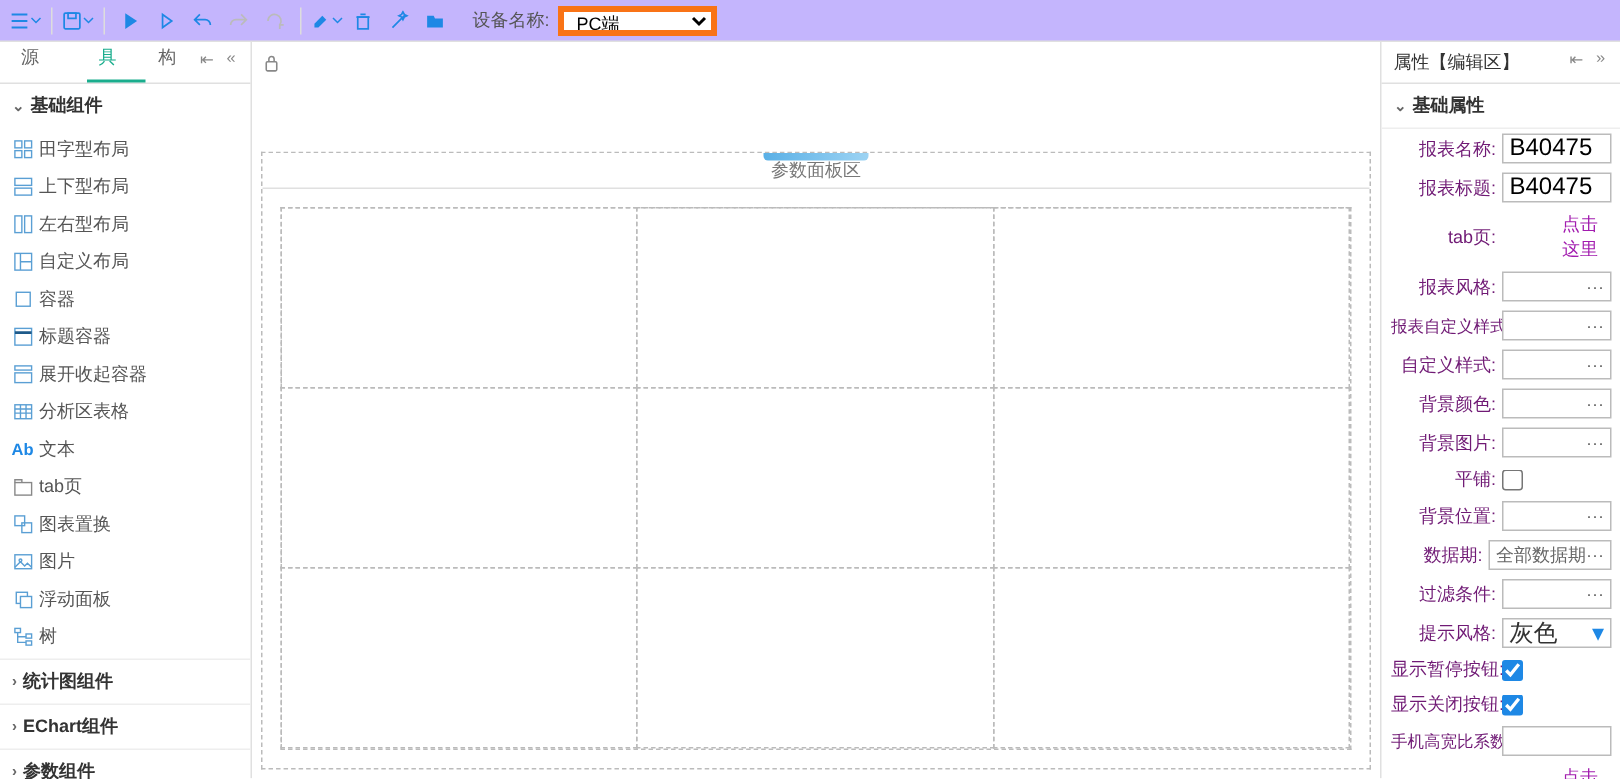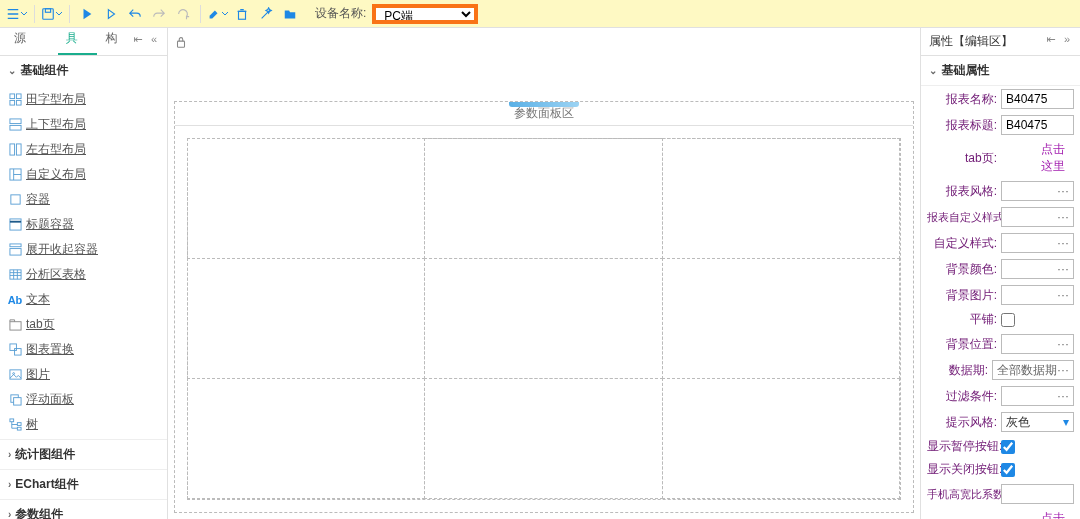--- a/index.html
+++ b/index.html
@@ -1,20 +1,20 @@
 <!DOCTYPE html>
 <html><head>
 <meta charset="utf-8">
 <style>
 * { margin: 0; padding: 0; box-sizing: border-box; }
 body { font-family: "Microsoft YaHei", Arial, sans-serif; font-size: 12px; color: #333; background: #fff; overflow: hidden; }
 .app { display: flex; flex-direction: column; width: 1080px; height: 519px; }
 
 
-.toolbar { height: 28px; background: #fef9c3; border-bottom: 1px solid #e0e0e0; display: flex; align-items: center; padding: 0 6px; gap: 2px; }
+.toolbar { height: 28px; background: #c4b5fd; border-bottom: 1px solid #e0e0e0; display: flex; align-items: center; padding: 0 6px; gap: 2px; }
 .tbtn { width: 22px; height: 22px; display: flex; align-items: center; justify-content: center; cursor: pointer; border-radius: 2px; }
 .tbtn svg { width: 14px; height: 14px; }
 .tsep { width: 1px; height: 18px; background: #ddd; margin: 0 4px; }
 .tdrop { display: flex; align-items: center; cursor: pointer; }
 .tdrop .caret { width: 8px; }
 .device-label { margin-left: 12px; margin-right: 4px; color: #555; }
 .device-select { height: 20px; width: 106px; border: 4px solid #f97316; font-size: 12px; padding: 0 4px; background: #fff; }
 
 
 .main { flex: 1; display: flex; overflow: hidden; }
@@ -24,21 +24,21 @@
 .left-tabs { height: 28px; display: flex; align-items: flex-end; border-bottom: 1px solid #e0e0e0; padding: 0 6px; position: relative; }
 .ltab { padding: 6px 8px; font-size: 12px; color: #666; cursor: pointer; border-bottom: 2px solid transparent; }
 .ltab.active { color: #1aad8d; border-bottom-color: #1aad8d; }
 .left-tabs .tools { position: absolute; right: 6px; top: 4px; display: flex; gap: 2px; }
 .left-tabs .tools span { width: 14px; height: 14px; cursor: pointer; color: #888; font-size: 11px; display: flex; align-items: center; justify-content: center; }
 .left-body { flex: 1; overflow-y: auto; }
 .group-header { padding: 6px 8px; font-weight: bold; font-size: 12px; color: #333; cursor: pointer; display: flex; align-items: center; border-top: 1px solid #eee; }
 .group-header:first-child { border-top: none; }
 .group-header .chev { margin-right: 4px; font-size: 10px; color: #666; }
 .group-body { padding: 2px 0; }
-.comp-item { padding: 4px 10px 4px 26px; color: #555; cursor: pointer; display: flex; align-items: center; position: relative; text-decoration: underline; }
+.comp-item { padding: 4px 10px 4px 26px; color: #555; cursor: pointer; display: flex; align-items: center; position: relative; }
 .ci { position: absolute; left: 8px; width: 14px; height: 14px; display: flex; align-items: center; justify-content: center; }
 .ci svg { width: 13px; height: 13px; }
 
 
 .center { flex: 1; display: flex; flex-direction: column; background: #fff; overflow: hidden; }
 .center-top { height: 28px; display: flex; align-items: center; padding: 0 6px; }
 .lock { width: 14px; height: 14px; color: #888; }
 .canvas-wrap { flex: 1; padding: 0 6px 6px 6px; overflow: hidden; margin-top: 45px; }
 .canvas { width: 100%; height: 100%; border: 1px dashed #bbb; display: flex; flex-direction: column; }
 .param-bar { height: 24px; border-bottom: 1px solid #e0e0e0; display: flex; align-items: center; justify-content: center; position: relative; color: #777; }
@@ -51,25 +51,25 @@
 .right { width: 160px; border-left: 1px solid #e0e0e0; display: flex; flex-direction: column; background: #fff; justify-content: center; }
 .right-title { height: 28px; border-bottom: 1px solid #e0e0e0; display: flex; align-items: center; padding: 0 8px; position: relative; }
 .right-title .tools { position: absolute; right: 6px; top: 4px; display: flex; gap: 2px; }
 .right-title .tools span { width: 14px; height: 14px; cursor: pointer; color: #888; font-size: 11px; display: flex; align-items: center; justify-content: center; }
 .right-body { flex: 1; overflow-y: auto; }
 .prop-section { }
 .prop-section .group-header { border-top: none; border-bottom: 1px solid #eee; }
 .prop-row { display: flex; align-items: center; padding: 3px 6px; }
 .prop-label { width: 74px; text-align: right; color: #701a75; padding-right: 4px; font-size: 12px; white-space: nowrap; }
 .prop-value { flex: 1; display: flex; align-items: center; }
-.prop-input { width: 100%; height: 20px; border: 1px solid #bbb; font-size: 12px; padding: 0 4px; }
+.prop-input { width: 100%; height: 20px; border: 1px solid #bbb; font-size: 16px; padding: 0 4px; }
 .prop-link { color: #a21caf; cursor: pointer; font-size: 12px; margin-left: 40px; }
 .prop-ell { width: 100%; height: 20px; border: 1px solid #bbb; display: flex; align-items: center; justify-content: flex-end; padding: 0 4px; color: #666; cursor: pointer; background: #fff; }
 .prop-ell .txt { flex: 1; text-align: left; overflow: hidden; white-space: nowrap; text-overflow: ellipsis; }
-.prop-select { width: 100%; height: 20px; border: 1px solid #bbb; display: flex; align-items: center; padding: 0 4px; font-size: 12px; }
+.prop-select { width: 100%; height: 20px; border: 1px solid #bbb; display: flex; align-items: center; padding: 0 4px; font-size: 16px; }
 .prop-select .sel-txt { flex: 1; }
 .prop-select .sel-caret { color: #1e88e5; }
 .prop-check { width: 14px; height: 14px; accent-color: #1e88e5; }
 </style>
 </head>
 <body>
 
 <div class="app">
 
   <div class="toolbar">

